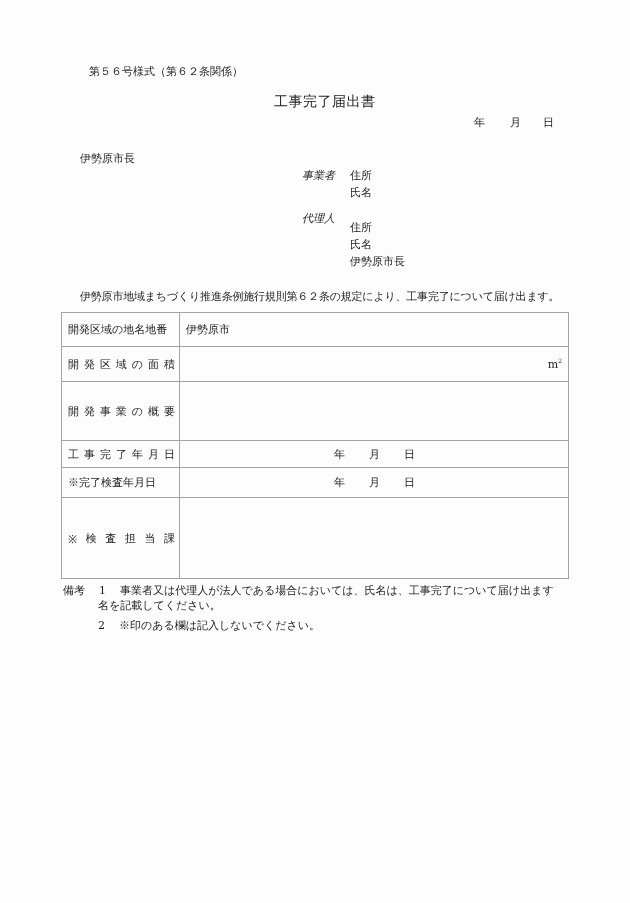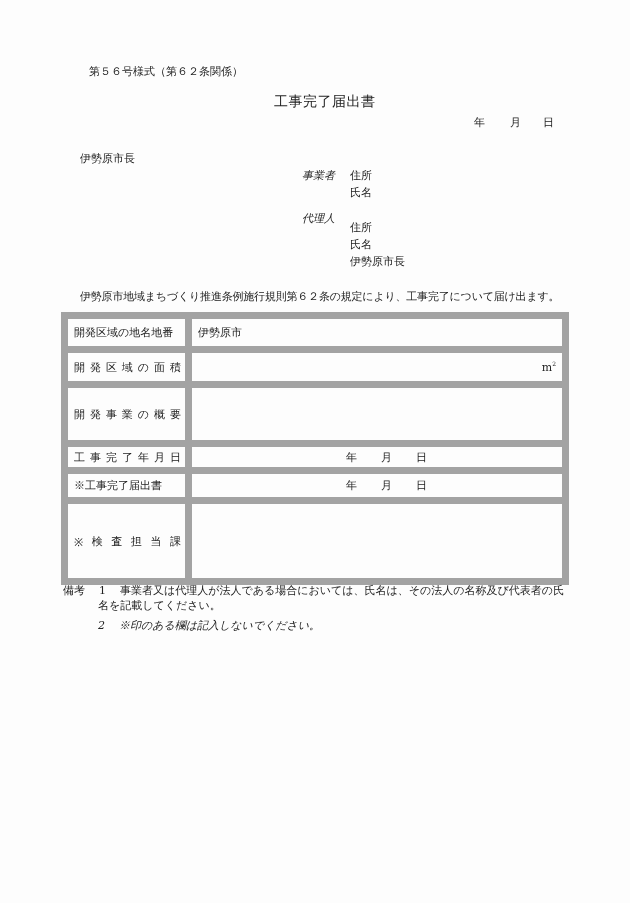--- a/index.html
+++ b/index.html
@@ -16,31 +16,31 @@
   .addressee { left: 80px; top: 152px; }
   .party-label { left: 302px; font-style: italic; }
   .party-field { left: 350px; }
   .statement { left: 80px; top: 290px; letter-spacing: -0.2px; }
 
   table.form {
     position: absolute; left: 61px; top: 312px; width: 508px;
     border-collapse: collapse; table-layout: fixed;
   }
   table.form td {
-    border: 7px solid #a3a3a3; padding: 0 6px; font-size: 11px; vertical-align: middle;
+    border: 1px solid #a3a3a3; padding: 0 6px; font-size: 11px; vertical-align: middle;
   }
   table.form td.label { width: 107px; padding: 0 4px 0 6px; white-space: nowrap; }
   .spaced { display: flex; justify-content: space-between; }
   .unit-right { text-align: right; padding-right: 6px; }
   .ymd { display: flex; gap: 0; padding-left: 148px; }
   .ymd span { display: inline-block; width: 35px; }
 
   .notes { left: 63px; top: 584px; }
   .note2-wrap { left: 98px; top: 599px; }
-  .note3 { left: 98px; top: 619px; font-style: italic; }
+  .note3 { left: 98px; top: 619px; }
   sup { font-size: 6px; vertical-align: 5px; }
 </style>
 </head>
 <body>
 
 <div class="abs form-no">第５６号様式（第６２条関係）</div>
 <div class="abs doc-title">工事完了届出書</div>
 
 <div class="abs date-line">
   <span style="width:36px">年</span><span style="width:33px">月</span><span>日</span>
@@ -108,21 +108,21 @@
     <td>
       <div class="ymd">
             <span>年</span>
             <span>月</span>
             <span>日</span>
           </div>
     </td>
   </tr>
   <tr style="height:30px">
     <td class="label">
-      <div class="spaced">※工事完了届出書</div>
+      <div class="spaced">※完了検査年月日</div>
     </td>
     <td>
       <div class="ymd">
             <span>年</span>
             <span>月</span>
             <span>日</span>
           </div>
     </td>
   </tr>
   <tr style="height:81px">
@@ -135,18 +135,18 @@
             <span>当</span>
             <span>課</span>
       </div>
     </td>
     <td></td>
   </tr>
 </tbody>
   </table>
 
 <div class="abs notes">
-  <span>備考</span><span style="display:inline-block;width:14px"></span><span>1</span><span style="display:inline-block;width:14px"></span><span>事業者又は代理人が法人である場合においては、氏名は、その法人の名称及び代表者の氏</span>
+  <span>備考</span><span style="display:inline-block;width:14px"></span><span>1</span><span style="display:inline-block;width:14px"></span><span>事業者又は代理人が法人である場合においては、氏名は、工事完了について届け出ます</span>
 </div>
 <div class="abs note2-wrap">名を記載してください。</div>
 <div class="abs note3">
   <span>2</span><span style="display:inline-block;width:14px"></span><span>※印のある欄は記入しないでください。</span>
 </div>
 
 </body></html>

